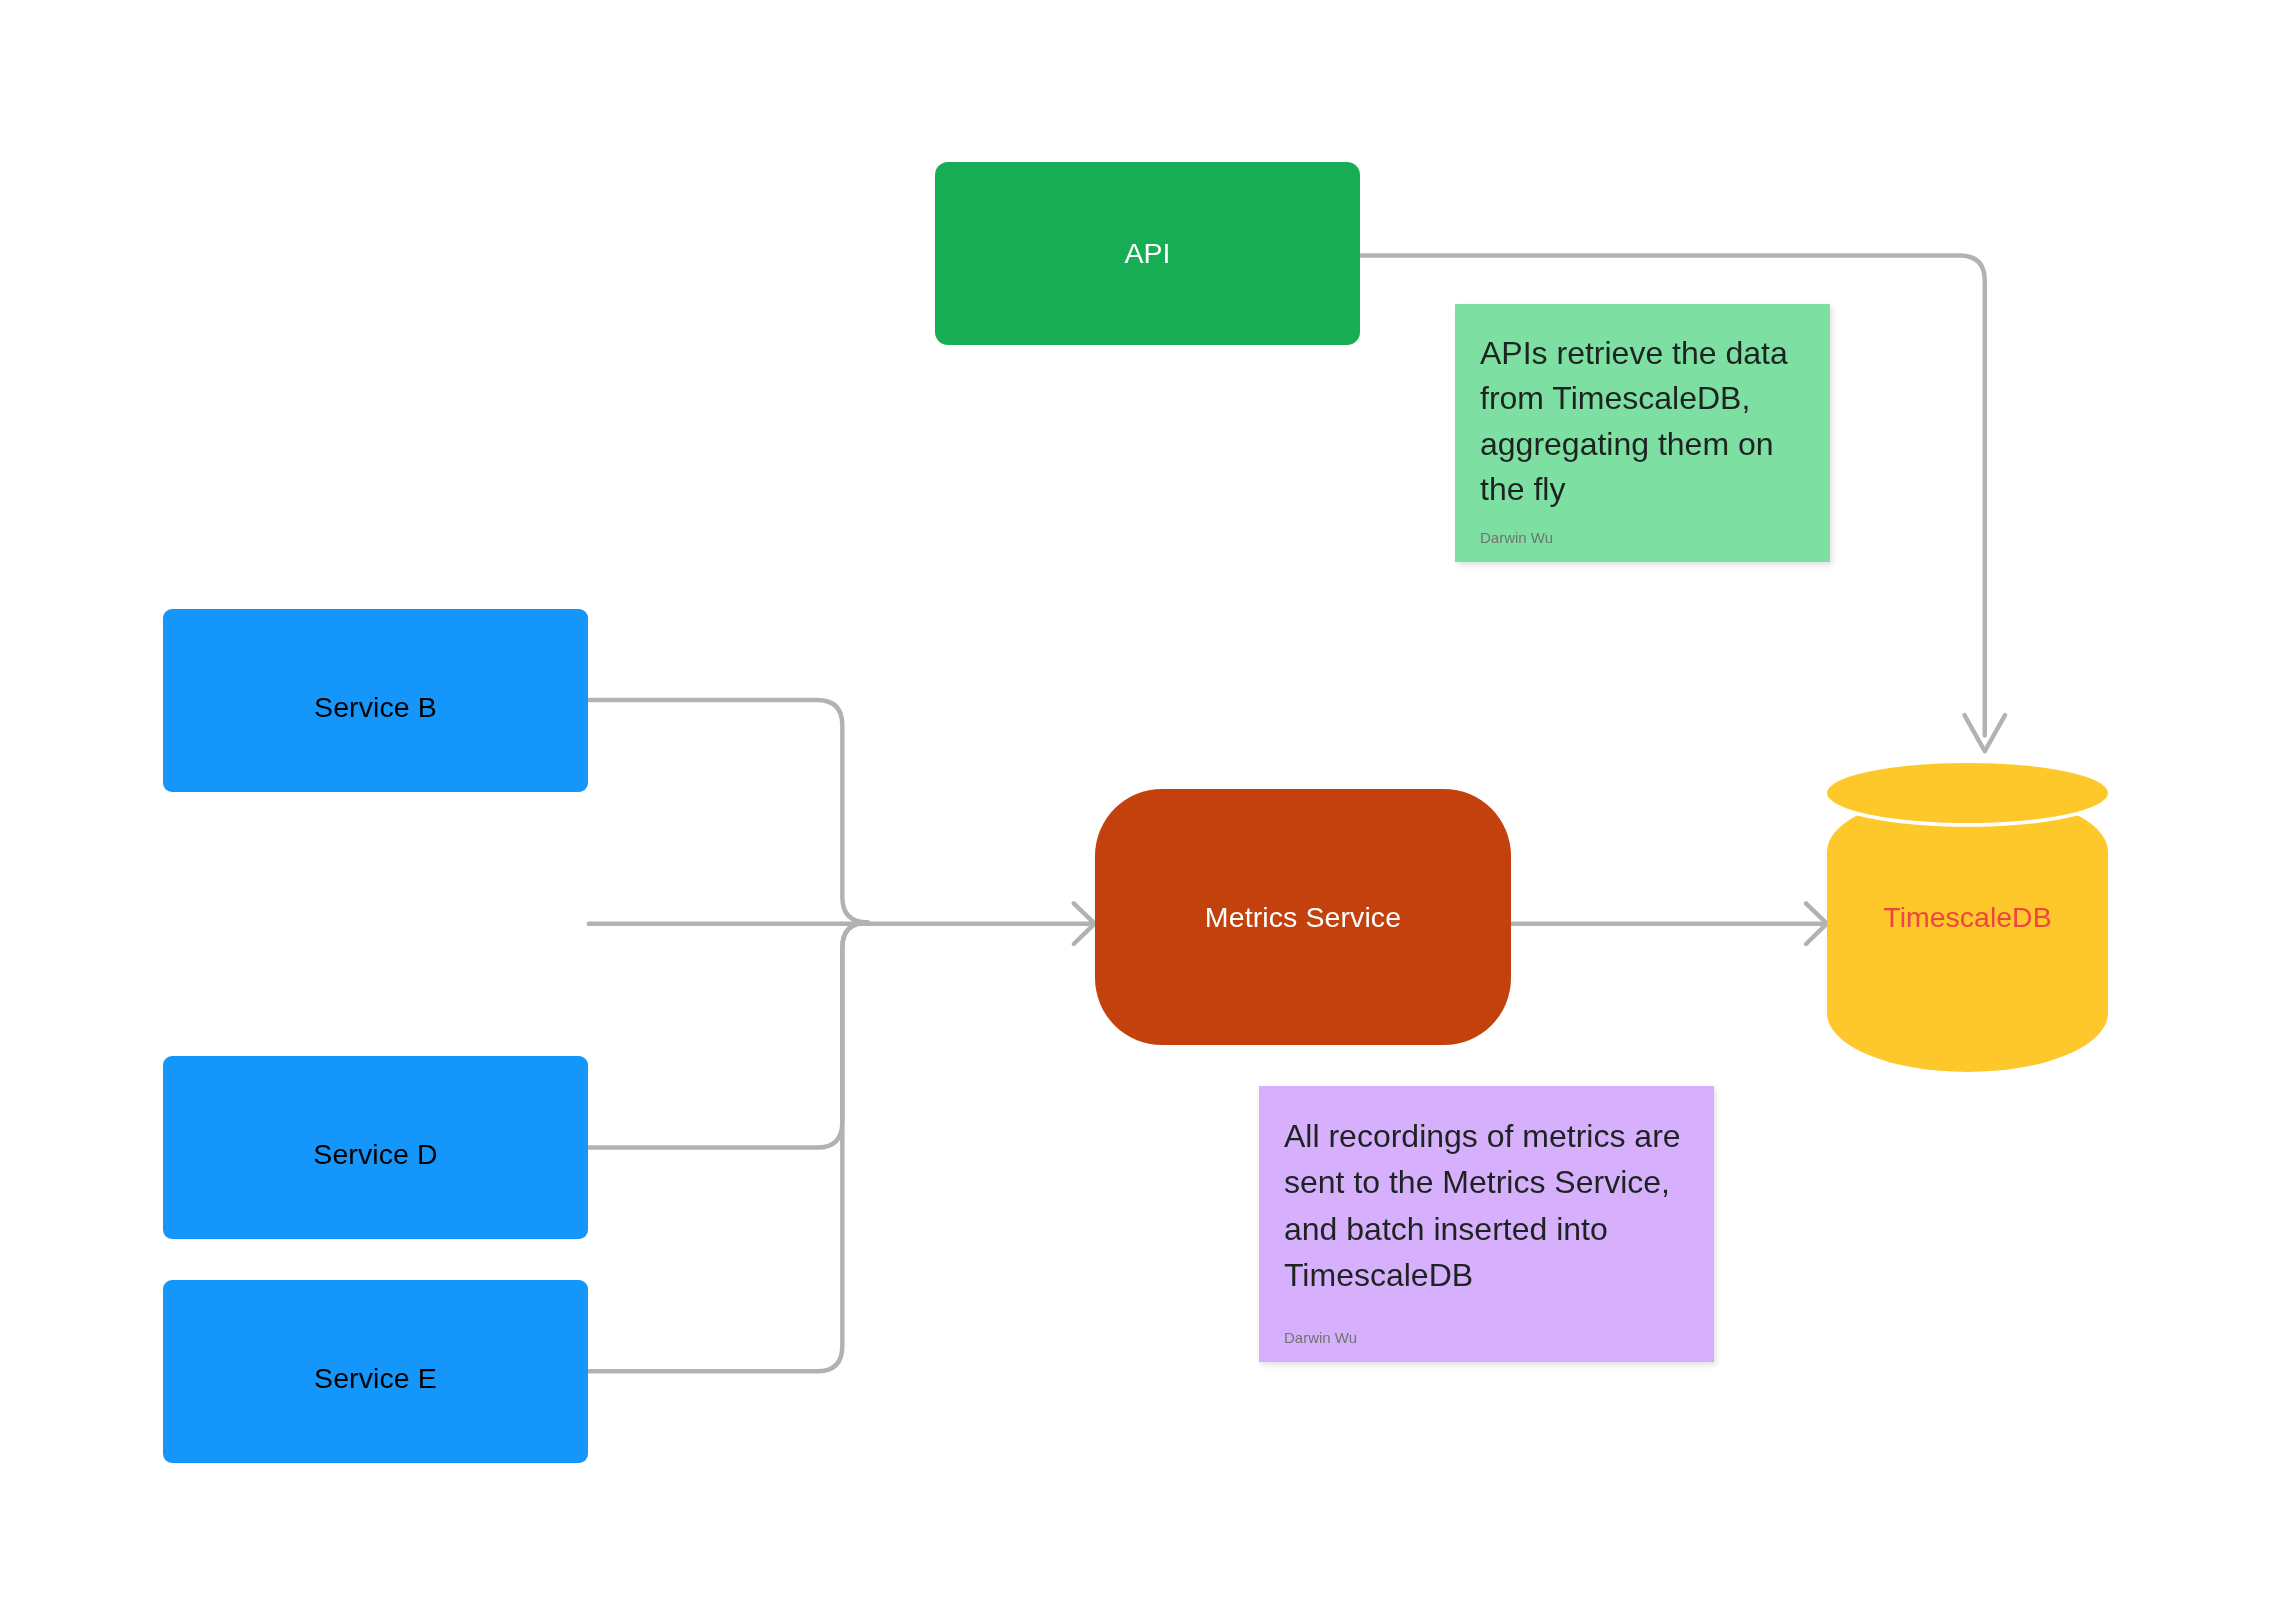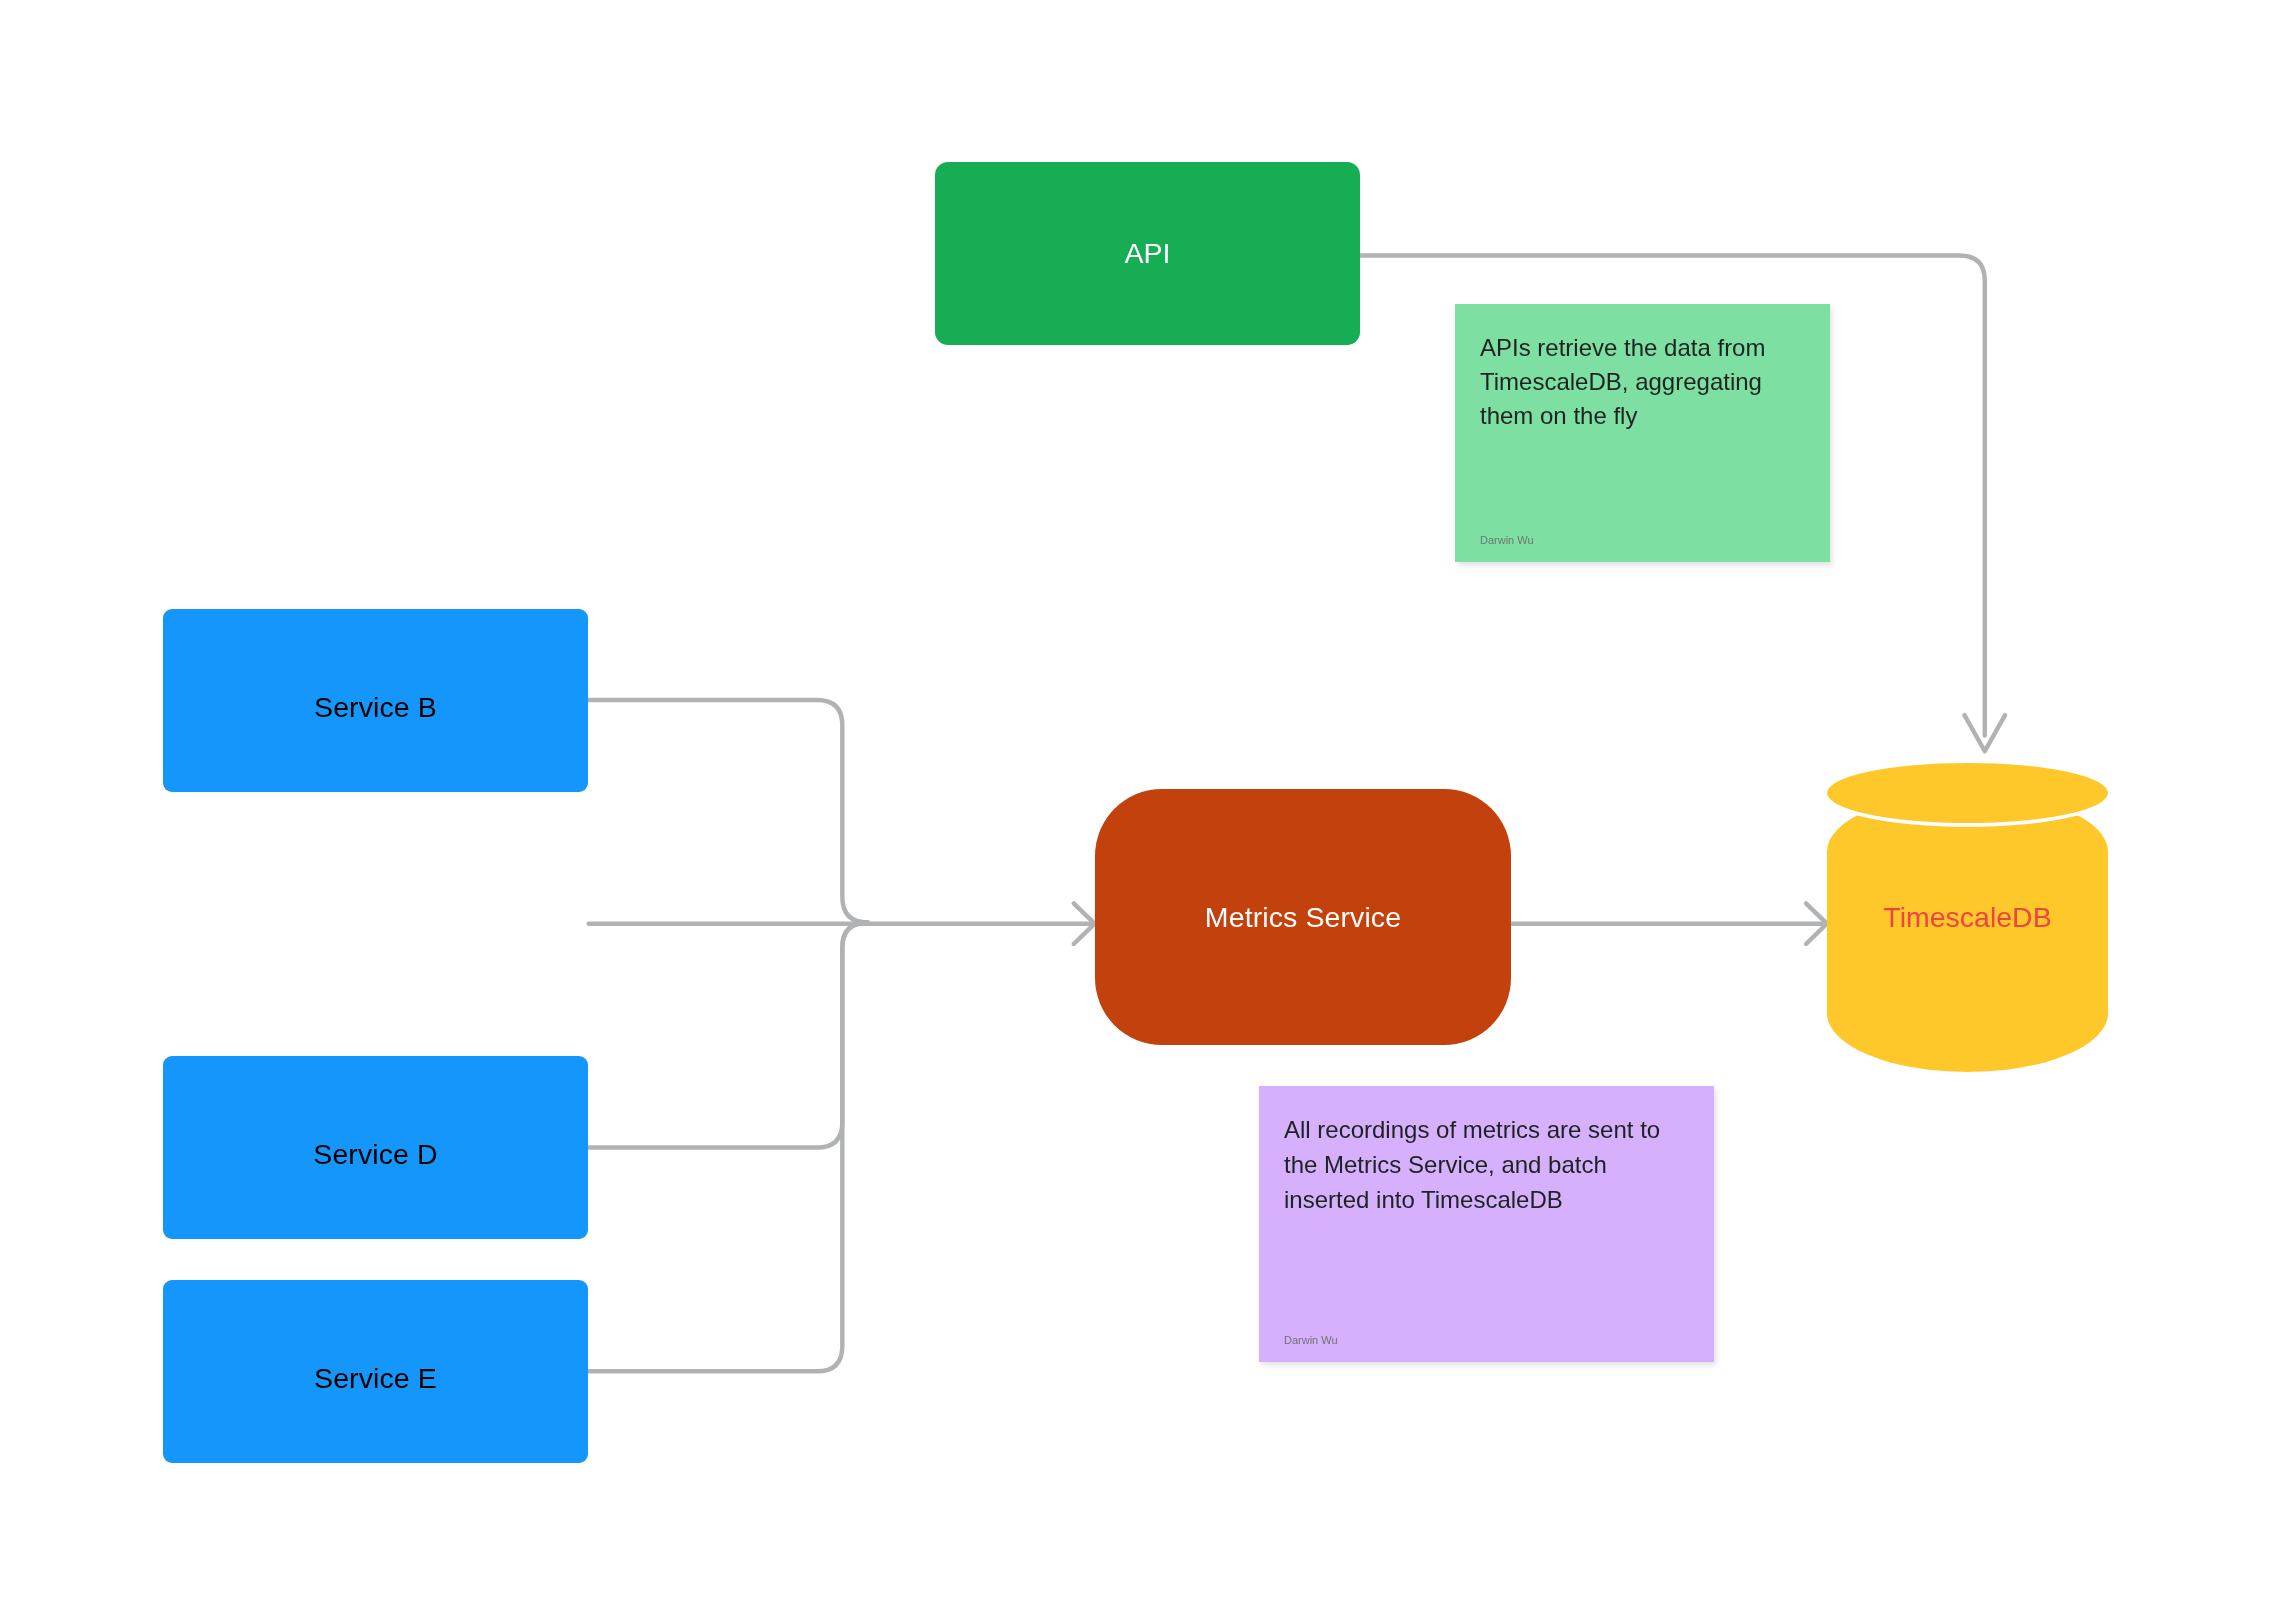--- a/index.html
+++ b/index.html
@@ -112,27 +112,27 @@
   .sticky {
     position: absolute;
     box-sizing: border-box;
     padding: 27px 25px 16.5px 25px;
     display: flex;
     flex-direction: column;
     justify-content: space-between;
     box-shadow: 1.9px 2.5px 5.7px rgba(0, 0, 0, 0.13);
   }
   .sticky-text {
-    font-size: 24px;
+    font-size: 32px;
     line-height: 1.42;
     color: #1d2320;
     white-space: pre-line;
   }
   .sticky-author {
-    font-size: 11px;
+    font-size: 15px;
     color: #6f7570;
     margin-top: 15px;
   }
   .sticky-green {
     left: 1455px;
     top: 304px;
     width: 375px;
     height: 258px;
     background: #7de0a2;
   }

